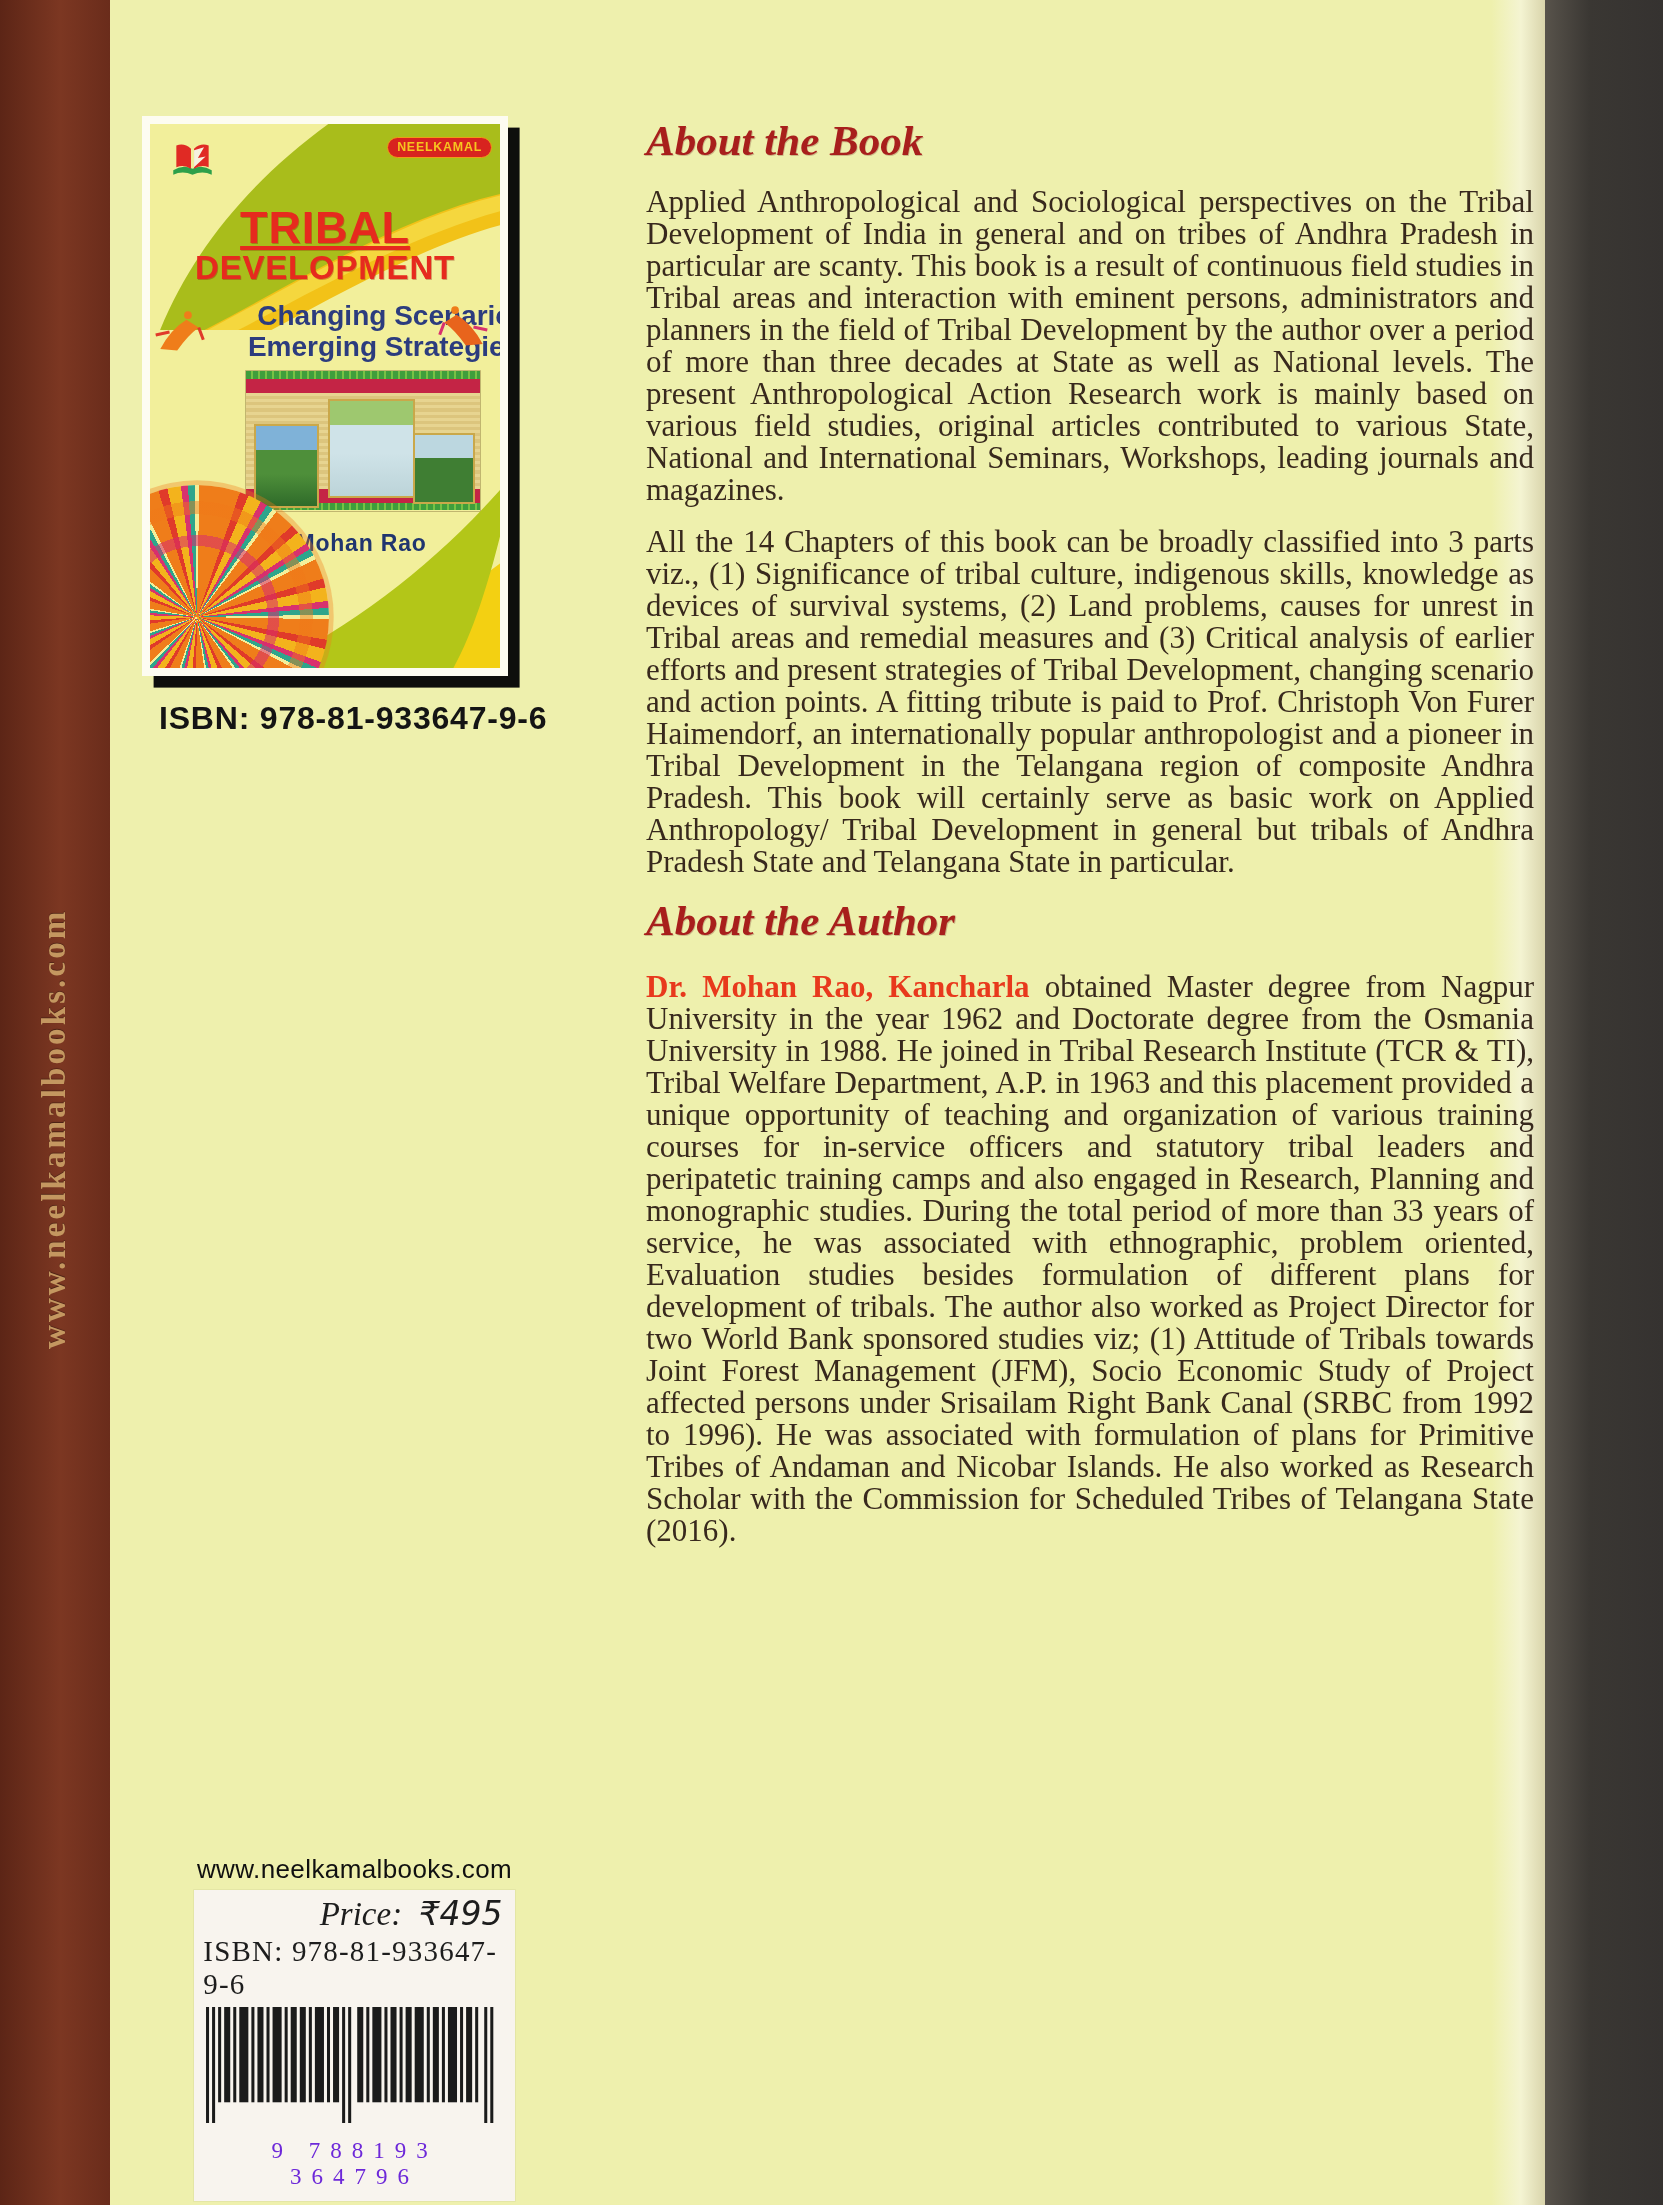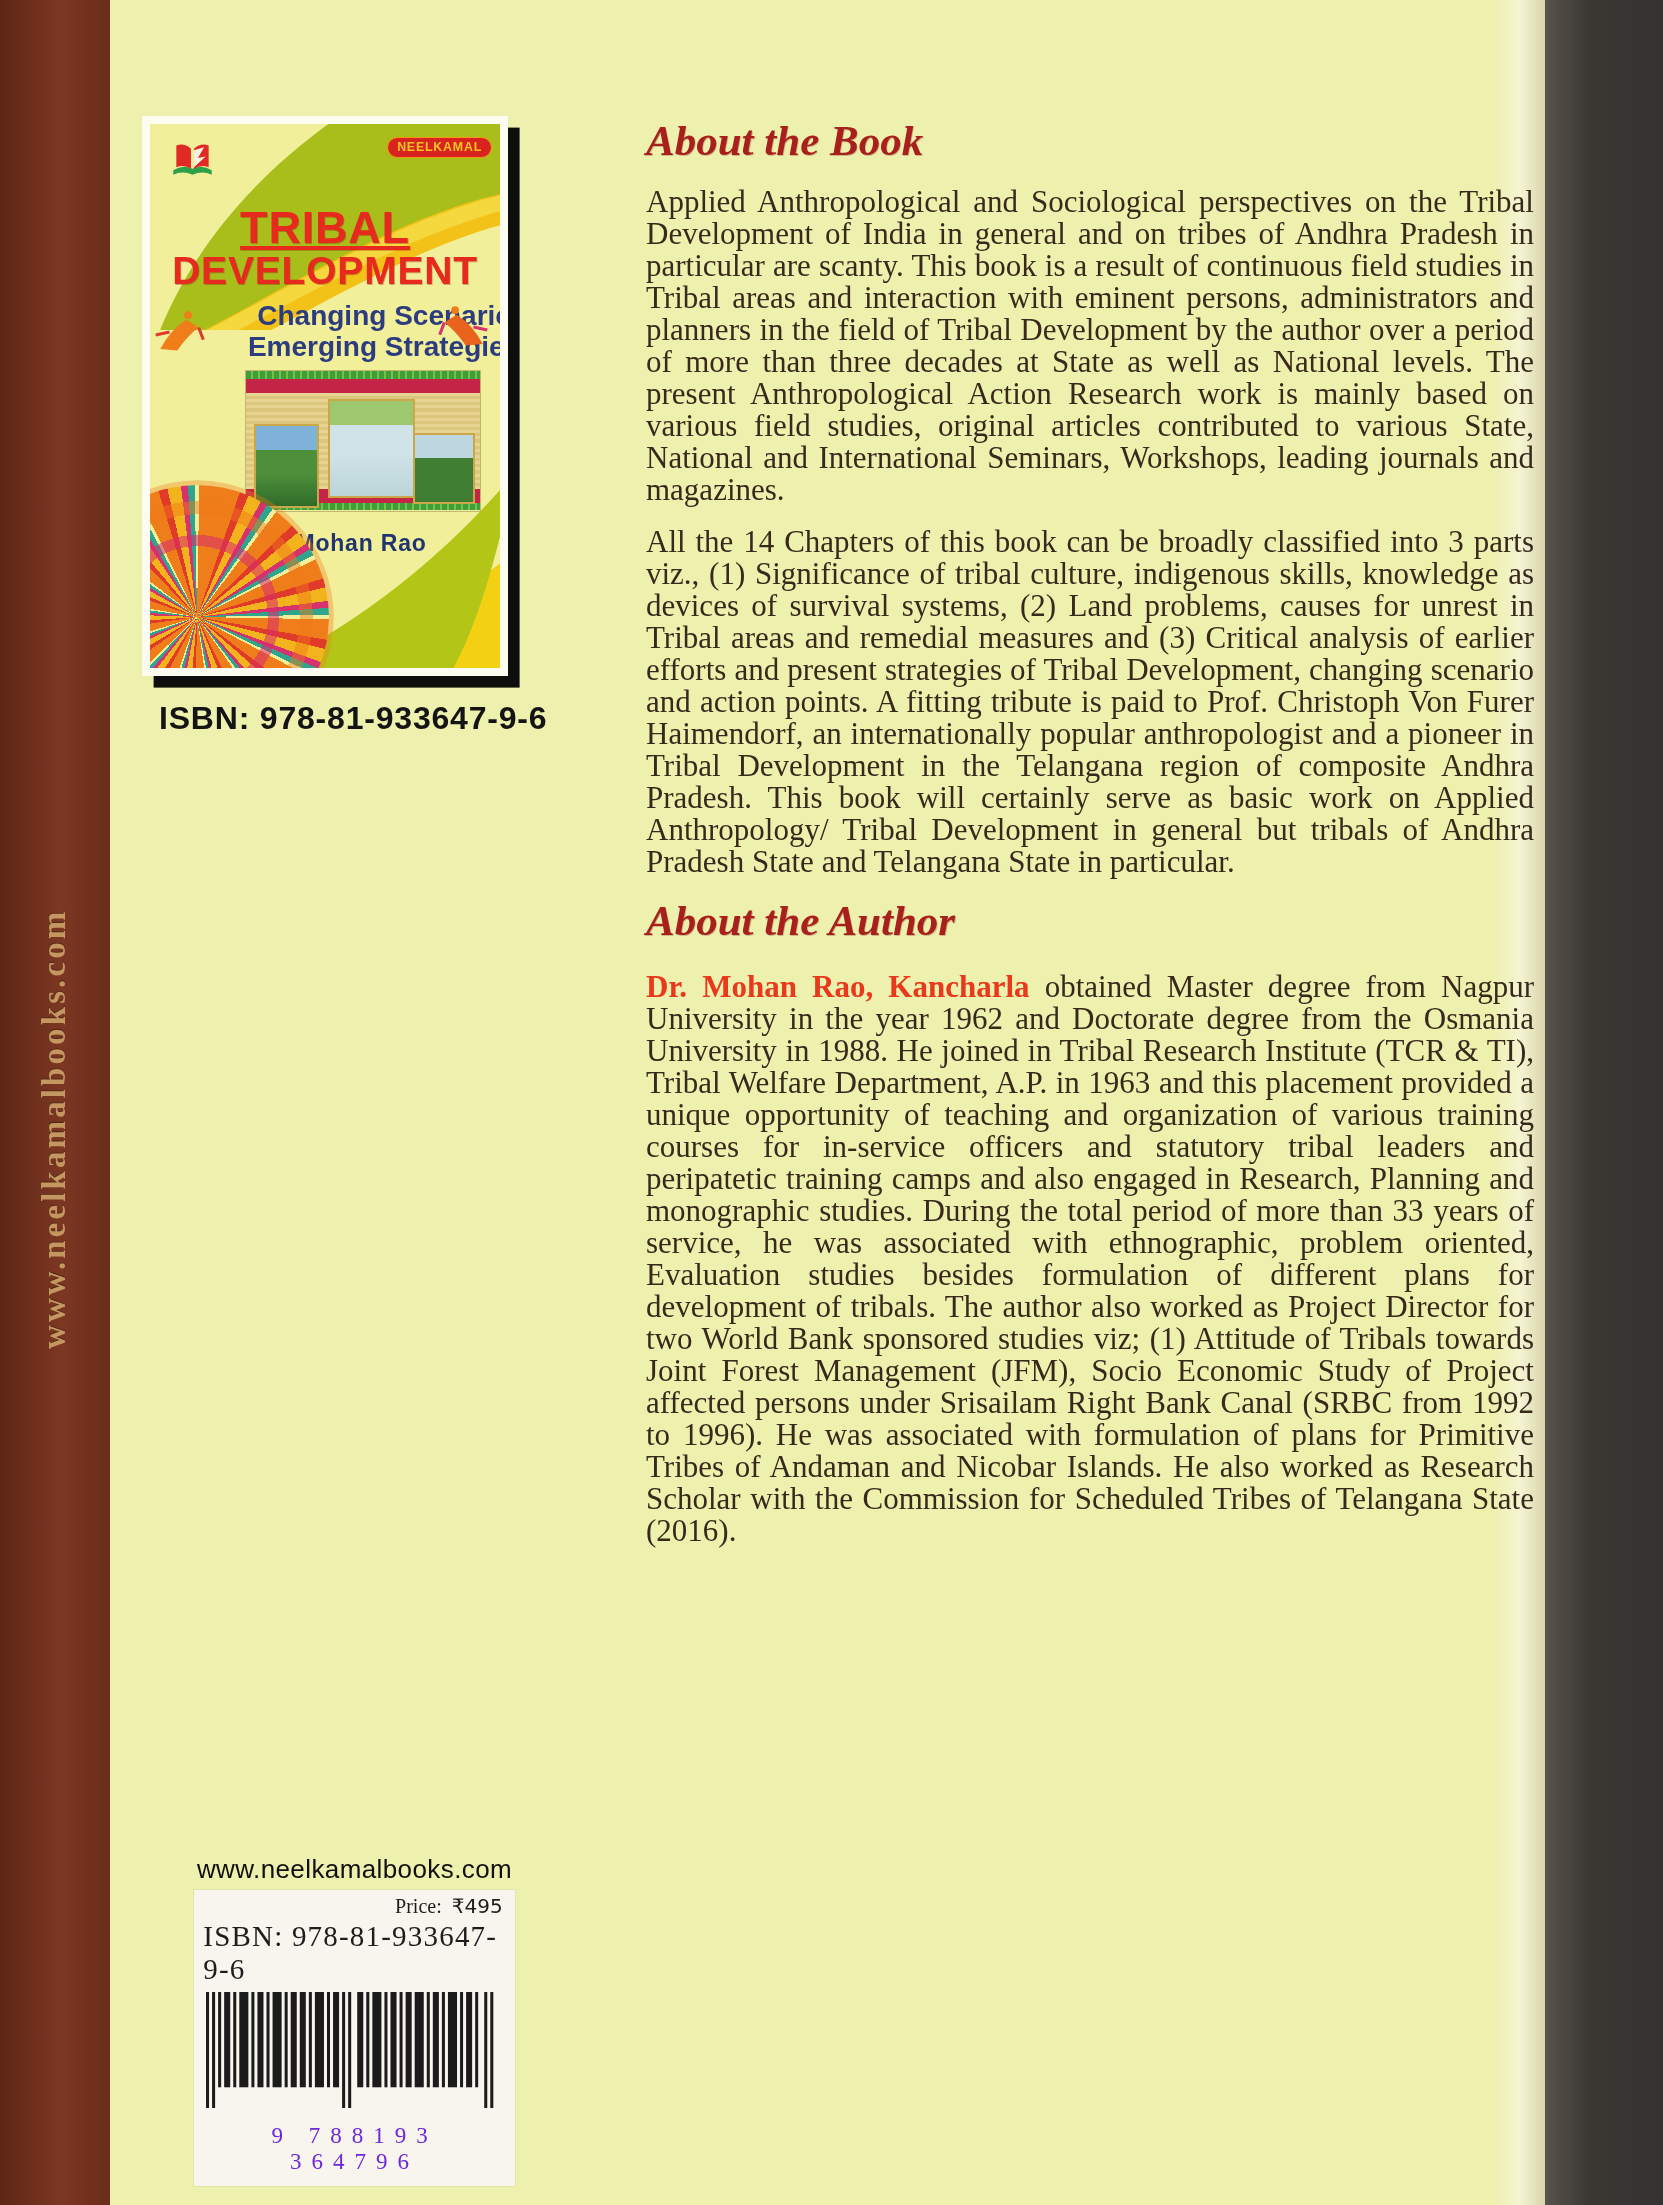--- a/index.html
+++ b/index.html
@@ -50,21 +50,21 @@
     background:#d8231f;color:#f6c51f;border:1.6px solid #f09c17;
     border-radius:12.4px;padding:2.3px 9.3px 3.1px;
     font-size:12.4px;font-weight:bold;letter-spacing:0.8px;
   }
   .cover-title{
     position:absolute;left:0;top:81px;width:100%;text-align:center;
     color:#e62a1e;font-weight:bold;line-height:1.02;letter-spacing:0.8px;
     text-shadow:0.8px 0.8px 0 rgba(140,20,10,.35);
   }
   .cover-title .t1{font-size:45px;display:block;text-decoration:underline;}
-  .cover-title .t2{font-size:39px;display:block;}
+  .cover-title .t2{font-size:33px;display:block;}
   .cover-sub{
     position:absolute;left:0;top:177px;width:100%;text-align:right;
     color:#2c3c7e;font-weight:bold;font-size:28px;line-height:1.1;padding-left:20px;
   }
   .art-strip{
     position:absolute;left:96px;top:247px;width:234px;height:140px;
     box-shadow:0 0 0 0.8px rgba(90,60,20,.4);
   }
   .strip-top-green,.strip-bot-green{
     height:7.8px;background:repeating-linear-gradient(90deg,#3f9e3c 0 4.7px,#77c245 4.7px 7px);
@@ -120,21 +120,21 @@
   
   .shop{position:absolute;left:194px;top:1854px;width:321px;}
   .shop-url{
     font-family:"Liberation Sans",sans-serif;font-size:26px;color:#101010;
     text-align:center;letter-spacing:0.4px;margin-bottom:4.7px;
   }
   .shop-panel{
     background:#f8f4ee;padding:4.7px 9.3px 11px;box-shadow:0 0 0 0.8px rgba(0,0,0,.05);
   }
   .price-row{
-    text-align:right;font-size:20px;color:#1d1d1d;padding-right:3.1px;margin-bottom:1.6px;
+    text-align:right;font-size:33px;color:#1d1d1d;padding-right:3.1px;margin-bottom:1.6px;font-style:italic;
   }
   .price-row .rupee{font-family:"DejaVu Sans",sans-serif;}
   .isbn-row{
     font-size:29px;color:#1d1d1d;letter-spacing:1.2px;margin-bottom:6.2px;
   }
   .barcode{display:block;width:100%;height:116px;}
   .digits-row{
     font-size:23px;color:#6d28d9;letter-spacing:10px;text-align:center;margin-top:15px;
   }
 </style>

